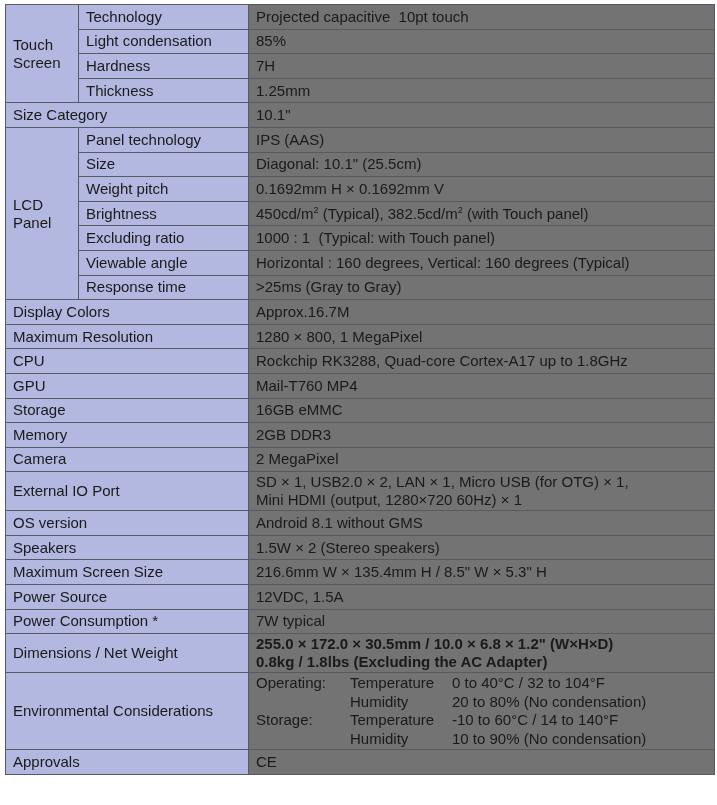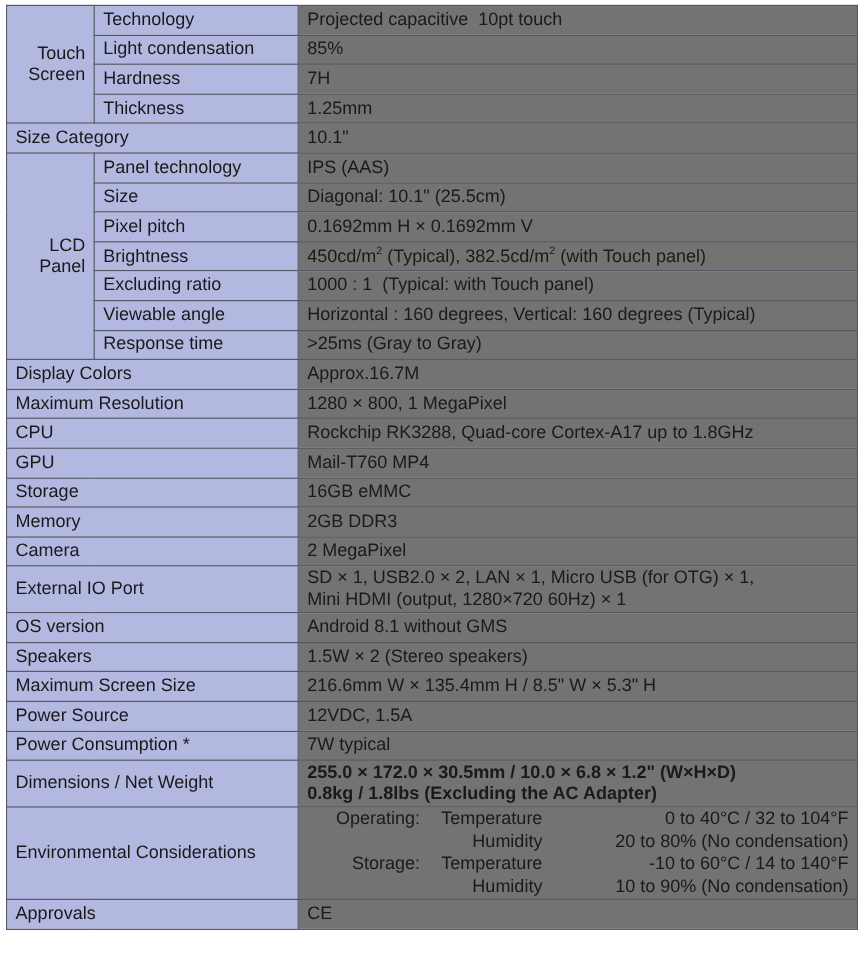--- a/index.html
+++ b/index.html
@@ -1,23 +1,23 @@
 <!DOCTYPE html>
 <html><head>
 <meta charset="utf-8">
 <style>
   html, body { margin:0; padding:0; background:#ffffff; }
   body { width:717px; height:805px; overflow:hidden; font-family:"Liberation Sans", sans-serif; color:#1a1a1a; }
   table.spec { position:absolute; left:5px; top:4px; width:710px; border-collapse:collapse; font-size:15px; }
   table.spec td { border:1.5px solid #555a66; padding:0 7px; height:23.6px; vertical-align:middle; line-height:18px; }
   td.h { background:#b3b8e0;margin-top:20px; }
   td.v { background:#737373; }
-  td.grp { width:58px;text-align:right; }
+  td.grp { width:58px; }
   td.sub { width:155px; }
-  .env-grid { display:grid; grid-template-columns: 94px 102px 1fr; line-height:18.5px; padding:1px 0;text-align:right; }
+  .env-grid { display:grid; grid-template-columns: 94px 102px 1fr; line-height:18.5px; padding:1px 0; }
   sup { font-size:9px; line-height:0; }
 </style>
 </head>
 <body>
 
 <table class="spec">
   <tbody>
       <tr>
     <td class="h grp" rowspan="4" style="white-space:pre-line">Touch
 Screen</td>
@@ -44,21 +44,21 @@
     <td class="h grp" rowspan="7" style="white-space:pre-line">LCD
 Panel</td>
     <td class="h sub">Panel technology</td>
     <td class="v">IPS (AAS)</td>
   </tr>
   <tr>
     <td class="h sub">Size</td>
     <td class="v">Diagonal: 10.1" (25.5cm)</td>
   </tr>
   <tr>
-    <td class="h sub">Pixel pitch</td>
+    <td class="h sub">Weight pitch</td>
     <td class="v">0.1692mm H × 0.1692mm V</td>
   </tr>
   <tr>
     <td class="h sub">Brightness</td>
     <td class="v"><span>450cd/m</span><sup>2</sup><span style="white-space:pre"> (Typical), 382.5cd/m</span><sup>2</sup><span style="white-space:pre"> (with Touch panel)</span></td>
   </tr>
   <tr>
     <td class="h sub">Excluding ratio</td>
     <td class="v" style="white-space:pre">1000 : 1  (Typical: with Touch panel)</td>
   </tr>

